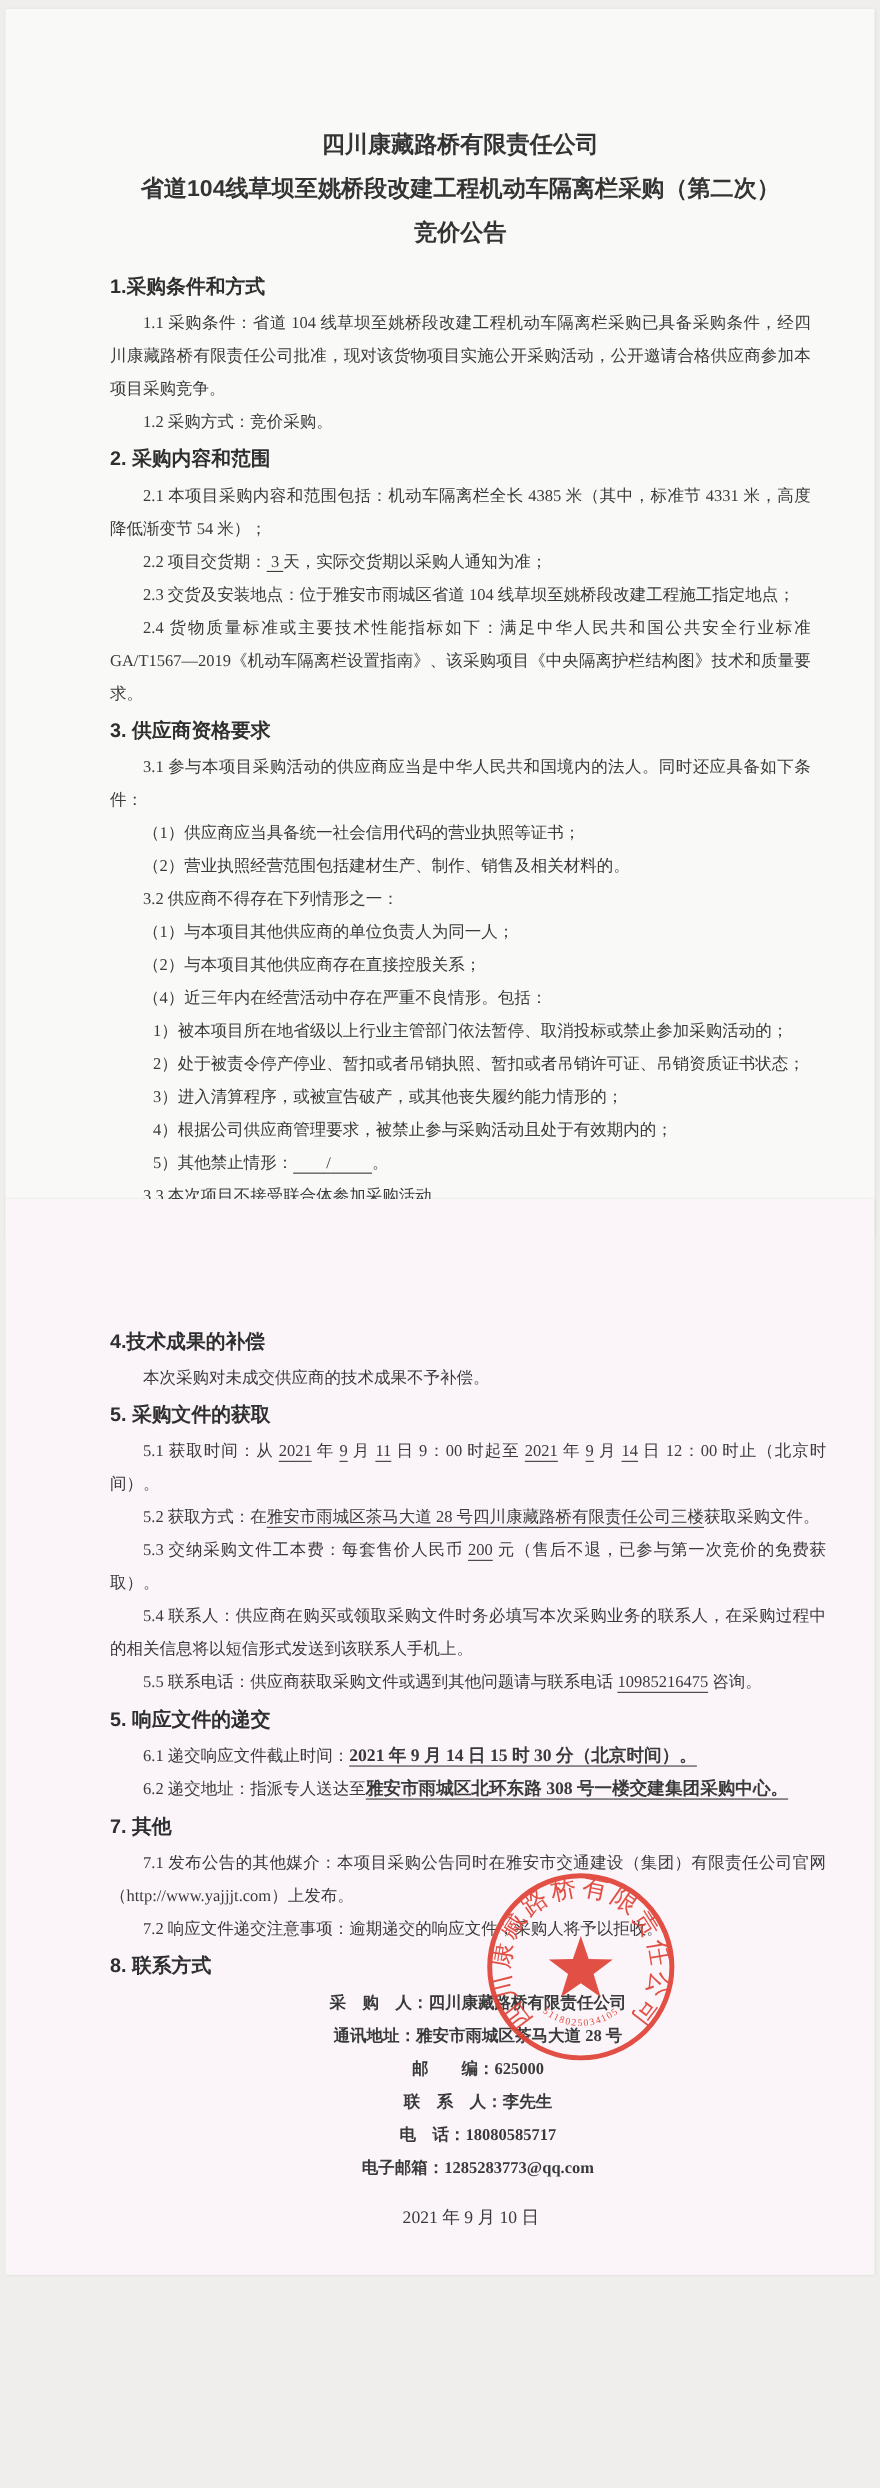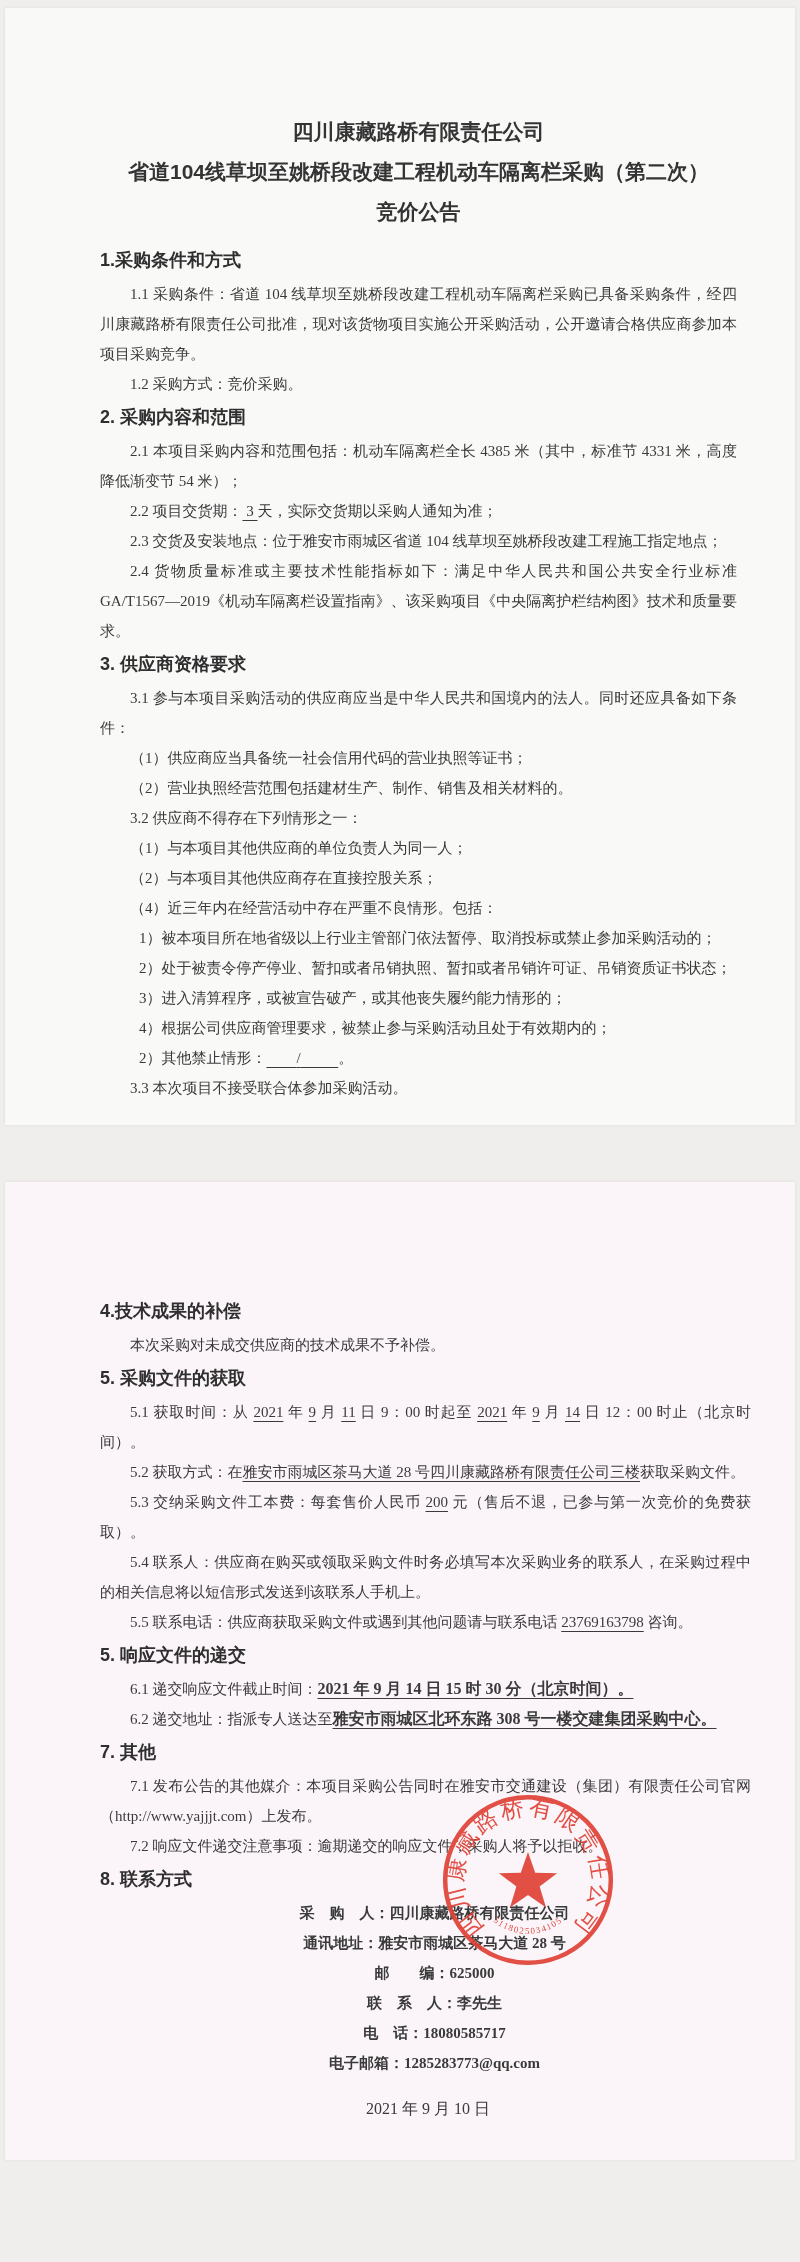--- a/index.html
+++ b/index.html
@@ -4,21 +4,21 @@
 <style>
   html,body{margin:0;padding:0;}
   body{
     width:800px;height:2262px;position:relative;overflow:hidden;
     background:#efeeec;
     font-family:"Liberation Serif","DejaVu Serif",serif;
     color:#3a3a3a;
   }
   .page{position:absolute;left:5px;width:790px;box-sizing:border-box;box-shadow:0 0 3px rgba(0,0,0,0.08);}
   #page1{top:8px;height:1117px;background:#f9f9f8;padding:0 58px 0 95px;}
-  #page2{top:1182px;height:978px;background:#fbf5f9;padding:0 44px 0 95px;}
+  #page2{top:1090px;height:978px;background:#fbf5f9;padding:0 44px 0 95px;}
   .title-block{margin-top:104px;text-align:center;}
   .title-line{
     font-family:"Liberation Sans","DejaVu Sans",sans-serif;
     font-weight:bold;font-size:21px;line-height:40px;color:#343434;
   }
   .sec-heading{
     font-family:"Liberation Sans","DejaVu Sans",sans-serif;
     font-weight:bold;font-size:18px;line-height:34px;margin:1px 0 2px;color:#2f2f2f;
   }
   .para{margin:0;font-size:15px;line-height:30px;text-align:justify;text-indent:2em;}
@@ -56,35 +56,35 @@
       <p class="para"><span>（1）供应商应当具备统一社会信用代码的营业执照等证书；</span></p>
       <p class="para"><span>（2）营业执照经营范围包括建材生产、制作、销售及相关材料的。</span></p>
       <p class="para"><span>3.2 供应商不得存在下列情形之一：</span></p>
       <p class="para"><span>（1）与本项目其他供应商的单位负责人为同一人；</span></p>
       <p class="para"><span>（2）与本项目其他供应商存在直接控股关系；</span></p>
       <p class="para"><span>（4）近三年内在经营活动中存在严重不良情形。包括：</span></p>
       <p class="para item"><span>1）被本项目所在地省级以上行业主管部门依法暂停、取消投标或禁止参加采购活动的；</span></p>
       <p class="para item"><span>2）处于被责令停产停业、暂扣或者吊销执照、暂扣或者吊销许可证、吊销资质证书状态；</span></p>
       <p class="para item"><span>3）进入清算程序，或被宣告破产，或其他丧失履约能力情形的；</span></p>
       <p class="para item"><span>4）根据公司供应商管理要求，被禁止参与采购活动且处于有效期内的；</span></p>
-      <p class="para item"><span>2）其他禁止情形：</span><span class="ul">&nbsp;&nbsp;&nbsp;&nbsp;&nbsp;&nbsp;&nbsp;&nbsp;</span><span class="ul">/</span><span class="ul">&nbsp;&nbsp;&nbsp;&nbsp;&nbsp;&nbsp;&nbsp;&nbsp;&nbsp;&nbsp;</span><span>。</span></p>
+      <p class="para item"><span>5）其他禁止情形：</span><span class="ul">&nbsp;&nbsp;&nbsp;&nbsp;&nbsp;&nbsp;&nbsp;&nbsp;</span><span class="ul">/</span><span class="ul">&nbsp;&nbsp;&nbsp;&nbsp;&nbsp;&nbsp;&nbsp;&nbsp;&nbsp;&nbsp;</span><span>。</span></p>
       <p class="para"><span>3.3 本次项目不接受联合体参加采购活动。</span></p>
     </div>
 </div>
 
 <div class="page" id="page2">
   <div id="p2-secs" class="mt">
       <div class="sec-heading">4.技术成果的补偿</div>
       <p class="para"><span>本次采购对未成交供应商的技术成果不予补偿。</span></p>
       <div class="sec-heading">5. 采购文件的获取</div>
       <p class="para"><span>5.1 获取时间：从 </span><span class="ul">2021</span><span> 年 </span><span class="ul">9</span><span> 月 </span><span class="ul">11</span><span> 日 9：00 时起至 </span><span class="ul">2021</span><span> 年 </span><span class="ul">9</span><span> 月 </span><span class="ul">14</span><span> 日 12：00 时止（北京时间）。</span></p>
       <p class="para"><span>5.2 获取方式：在</span><span class="ul">雅安市雨城区茶马大道 28 号四川康藏路桥有限责任公司三楼</span><span>获取采购文件。</span></p>
       <p class="para"><span>5.3 交纳采购文件工本费：每套售价人民币 </span><span class="ul">200</span><span> 元（售后不退，已参与第一次竞价的免费获取）。</span></p>
       <p class="para"><span>5.4 联系人：供应商在购买或领取采购文件时务必填写本次采购业务的联系人，在采购过程中的相关信息将以短信形式发送到该联系人手机上。</span></p>
-      <p class="para"><span>5.5 联系电话：供应商获取采购文件或遇到其他问题请与联系电话 </span><span class="ul">23769163798</span><span> 咨询。</span></p>
+      <p class="para"><span>5.5 联系电话：供应商获取采购文件或遇到其他问题请与联系电话 </span><span class="ul">10985216475</span><span> 咨询。</span></p>
       <div class="sec-heading">5. 响应文件的递交</div>
       <p class="para"><span>6.1 递交响应文件截止时间：</span><span class="ul bold">2021 年 9 月 14 日 15 时 30 分（北京时间）。</span></p>
       <p class="para"><span>6.2 递交地址：指派专人送达至</span><span class="ul bold">雅安市雨城区北环东路 308 号一楼交建集团采购中心。</span></p>
       <div class="sec-heading">7. 其他</div>
       <p class="para"><span>7.1 发布公告的其他媒介：本项目采购公告同时在雅安市交通建设（集团）有限责任公司官网（http://www.yajjjt.com）上发布。</span></p>
       <p class="para"><span>7.2 响应文件递交注意事项：逾期递交的响应文件，采购人将予以拒收。</span></p>
     </div>
   <div id="p2-contact">
       <div class="sec-heading">8. 联系方式</div>
       <p class="para contact"><span>采　购　人：四川康藏路桥有限责任公司</span></p>

